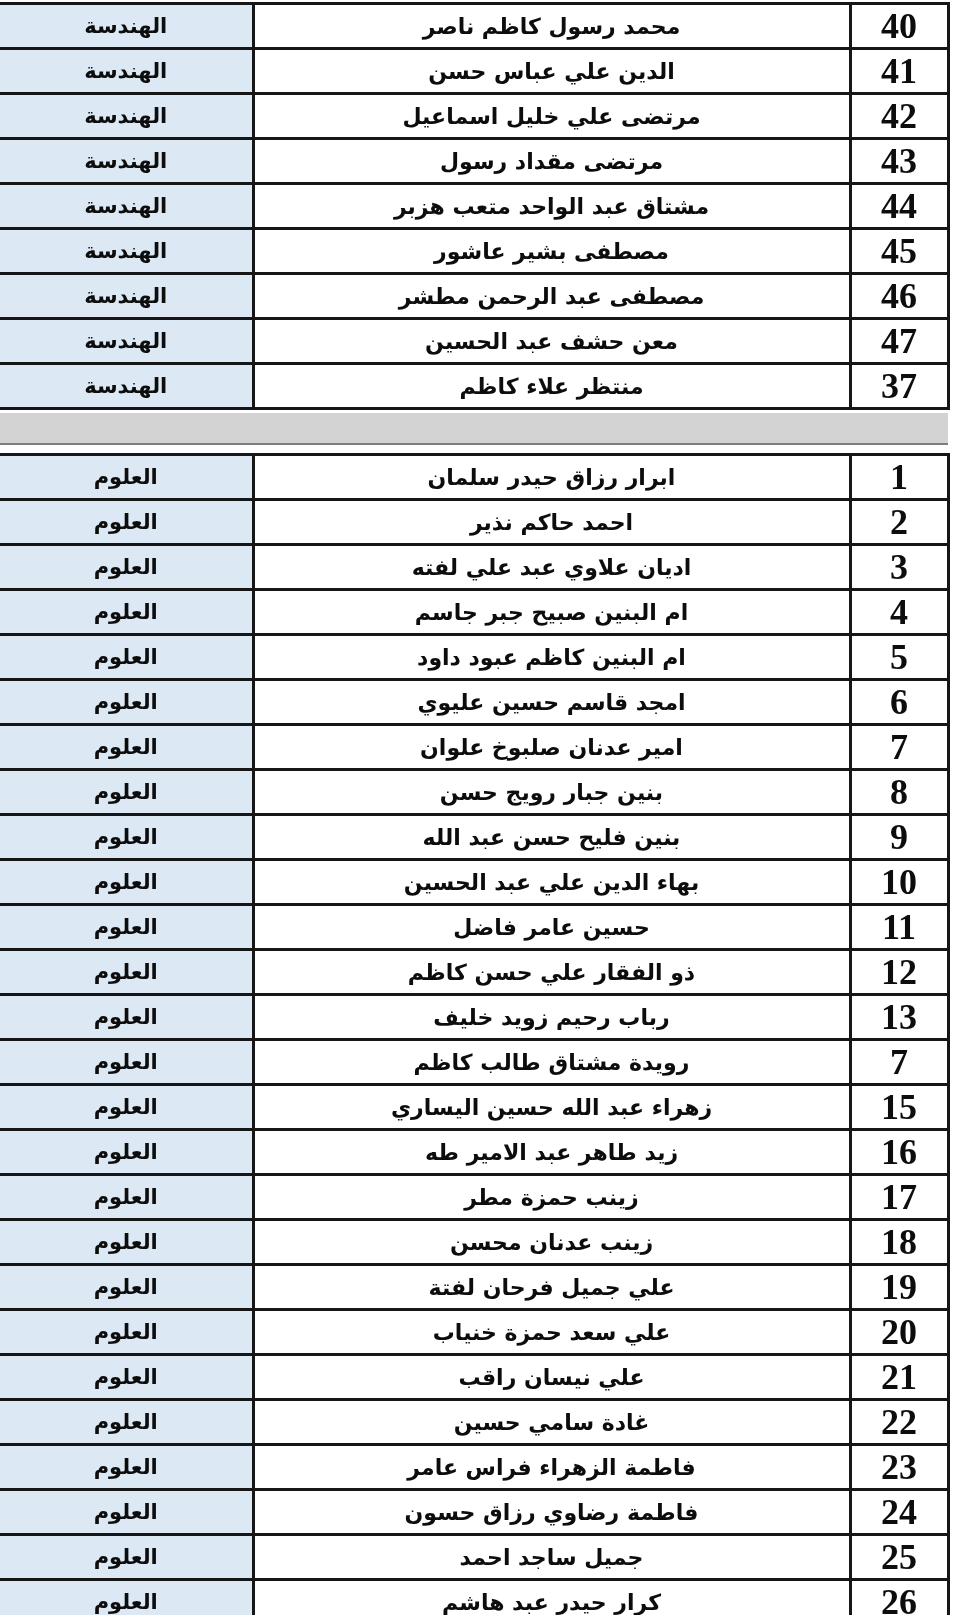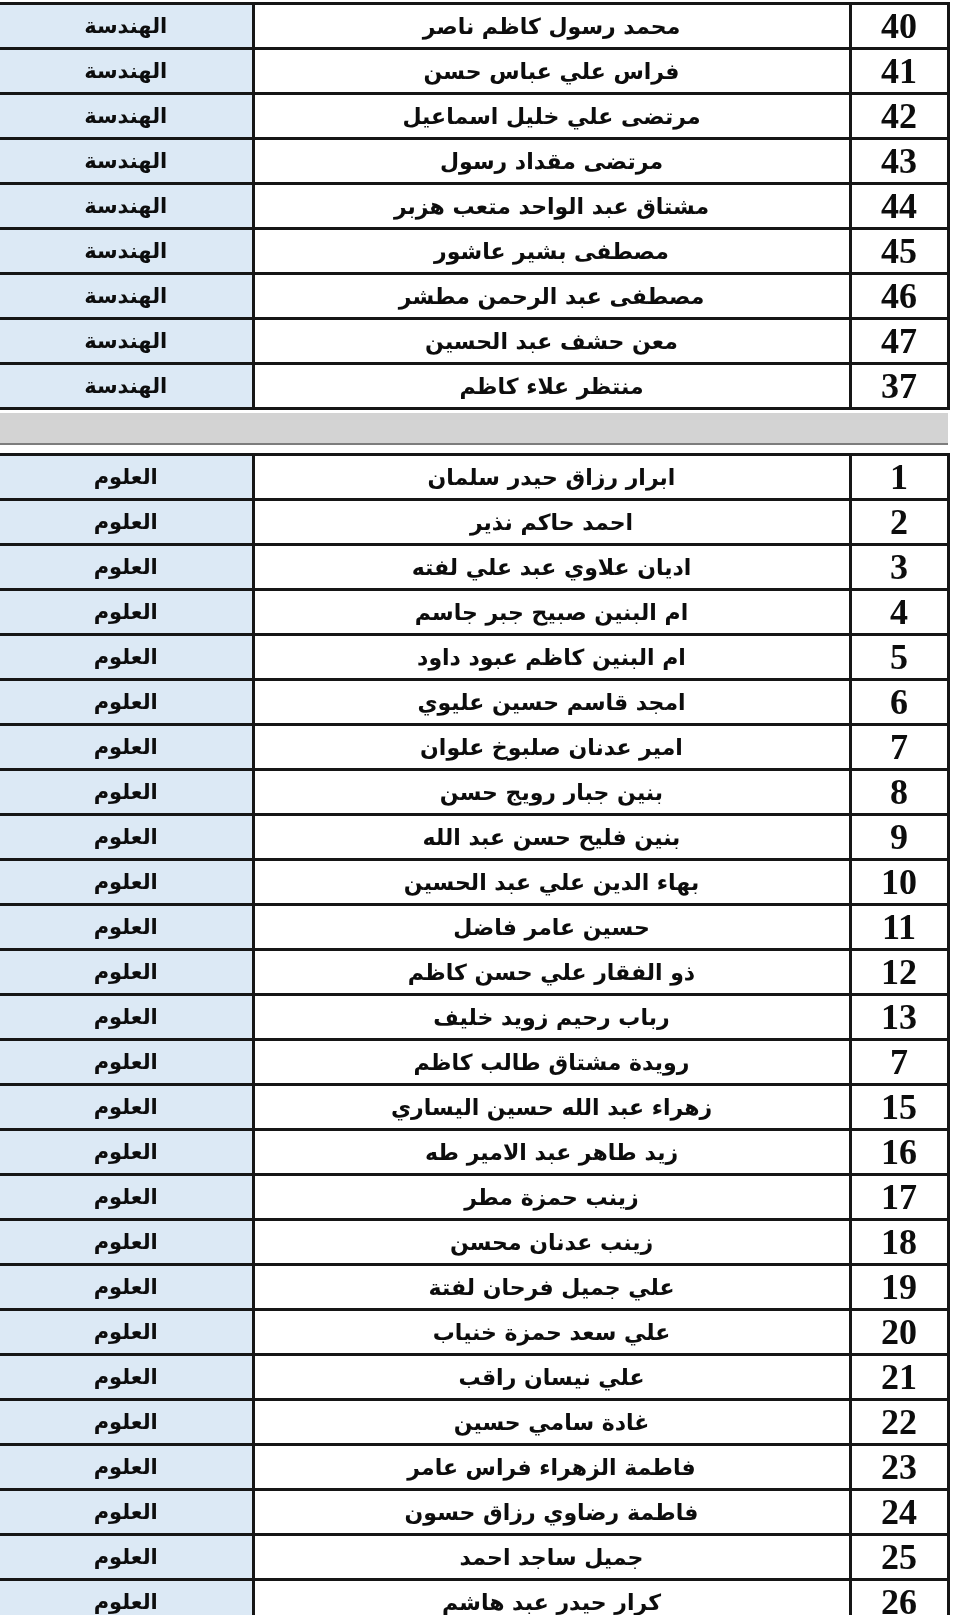--- a/index.html
+++ b/index.html
@@ -74,21 +74,21 @@
       </colgroup>
     <tbody>
   <tr>
     <td class="num">40</td>
     <td class="name">محمد رسول كاظم ناصر</td>
     <td class="dept">الهندسة</td>
   </tr>
 
   <tr>
     <td class="num">41</td>
-    <td class="name">فراس علي عباس حسن</td>
+    <td class="name">الدين علي عباس حسن</td>
     <td class="dept">الهندسة</td>
   </tr>
 
   <tr>
     <td class="num">42</td>
     <td class="name">مرتضى علي خليل اسماعيل</td>
     <td class="dept">الهندسة</td>
   </tr>
 
   <tr>

